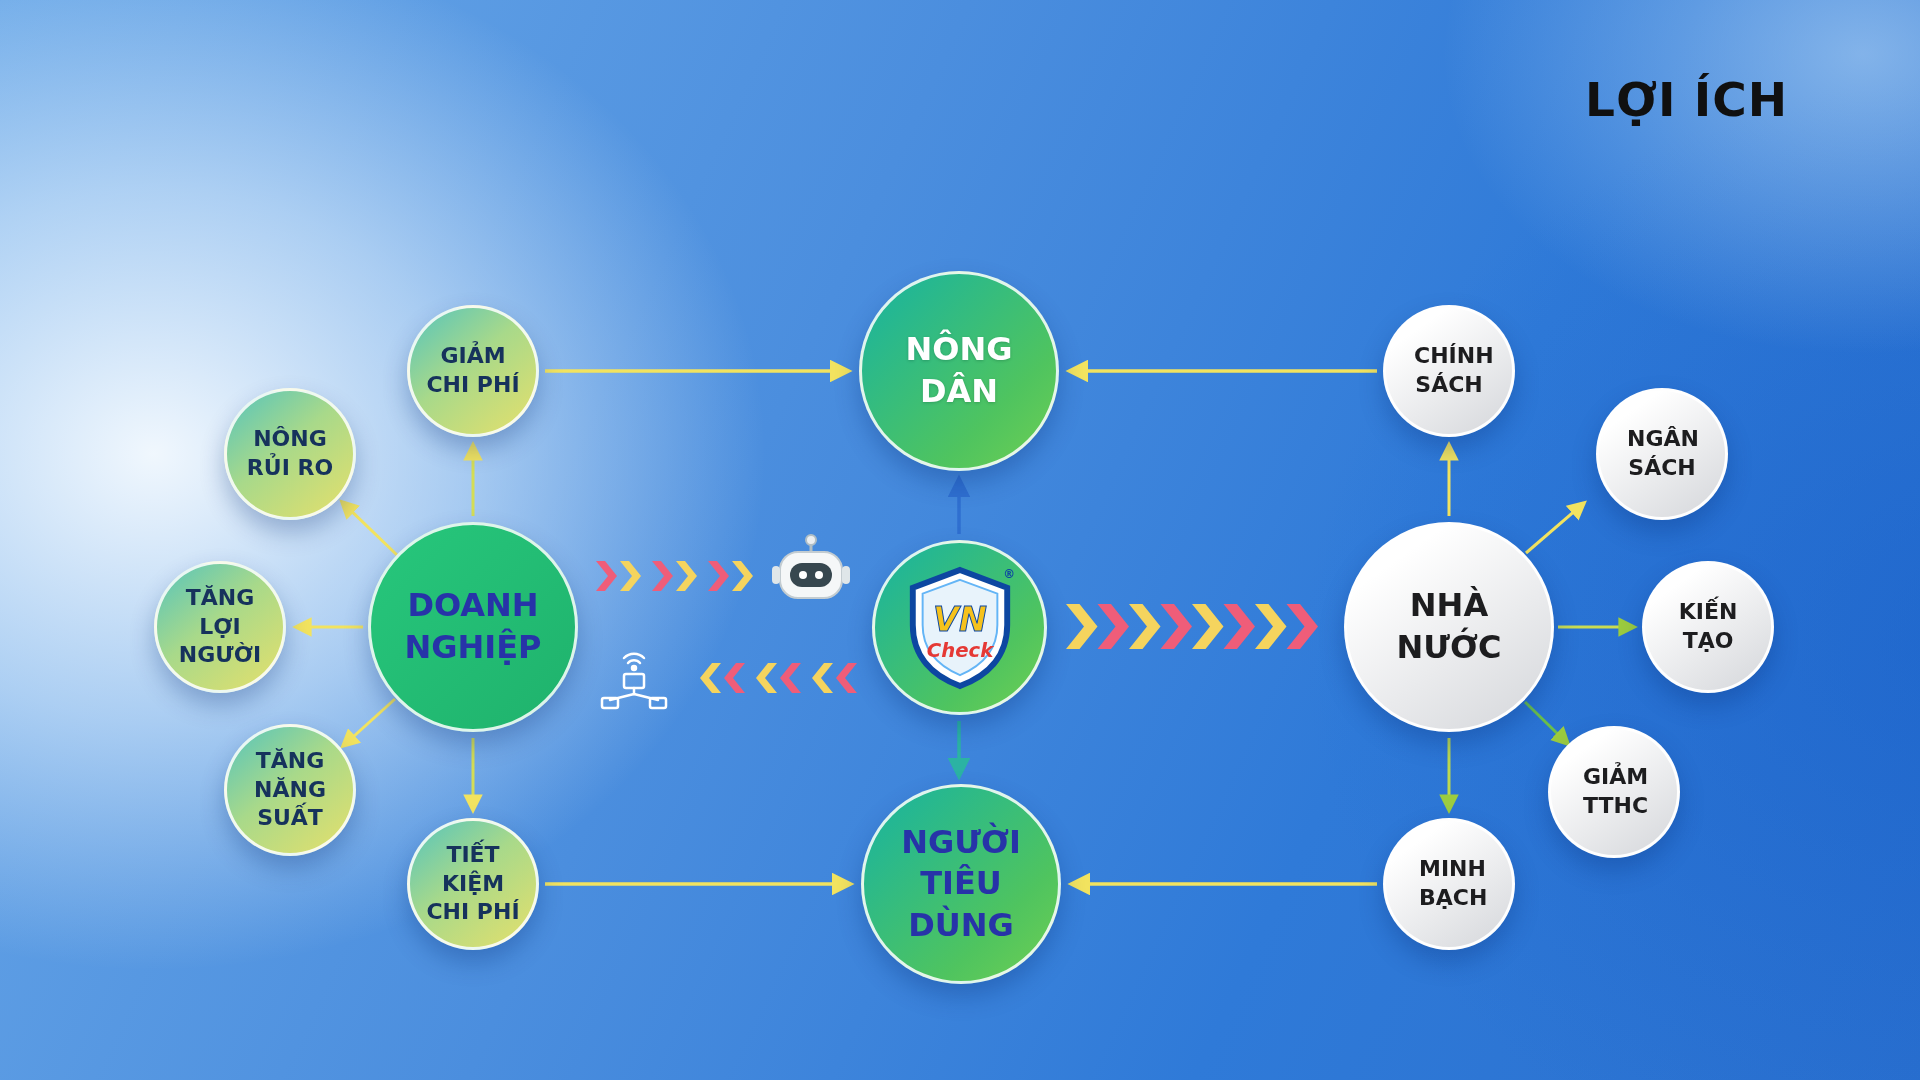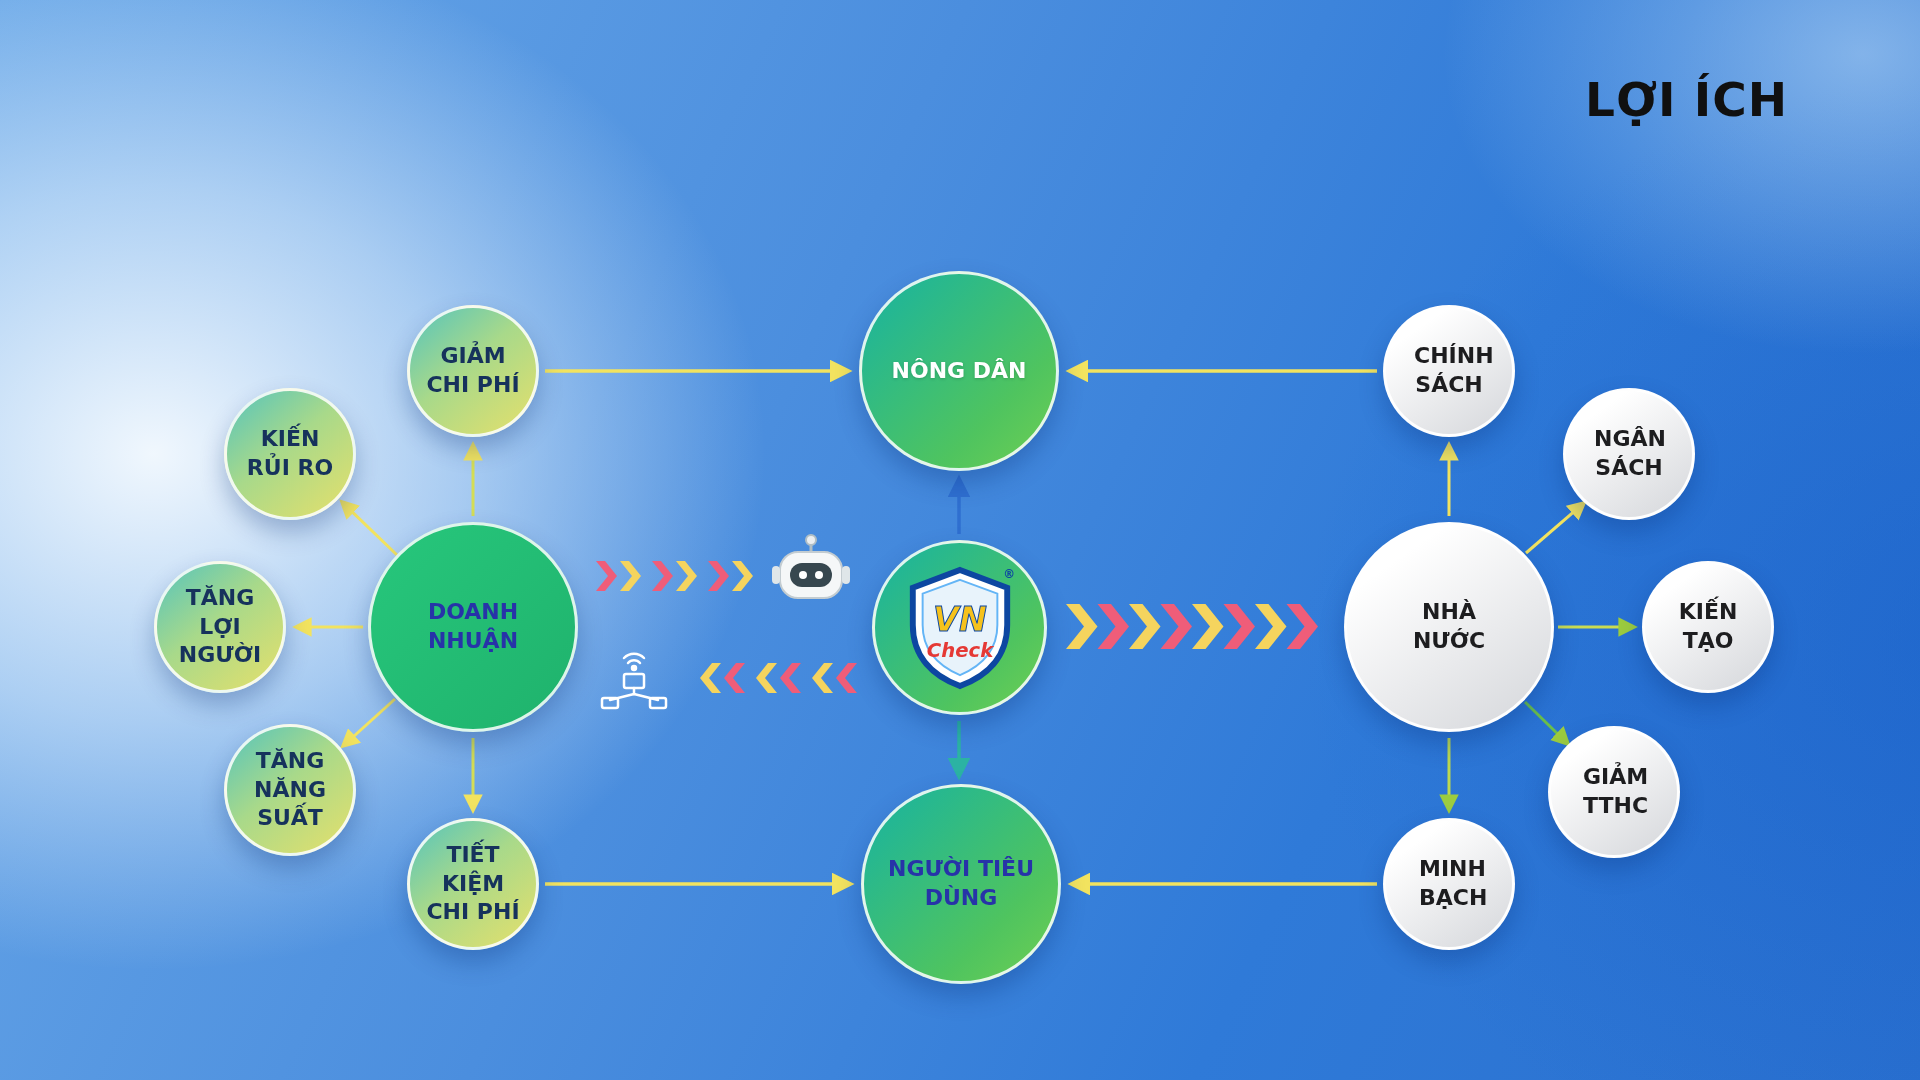--- a/index.html
+++ b/index.html
@@ -26,21 +26,21 @@
     line-height:1.3;
   }
   .node-green-big{background:linear-gradient(135deg,#17b3a2 0%,#4fc45f 70%,#6fcf52 100%);}
   .node-green-solid{background:linear-gradient(135deg,#27c77c 0%,#1fb26c 100%);}
   .node-white{background:linear-gradient(145deg,#ffffff 20%,#d4d6da 100%);border-color:rgba(255,255,255,.95);text-align:center;}
   .node-tealyellow{background:linear-gradient(140deg,#55c4bd 0%,#a8d98a 45%,#e6e06b 100%);}
   .t-white{color:#ffffff;text-shadow:0 1px 3px rgba(0,60,40,.25);}
   .t-navy{color:#2733a8;}
   .t-dark{color:#1d1d1f;}
   .t-ink{color:#16325c;}
-  .fs-big{font-size:22px;}
+  .fs-big{font-size:32px;}
   .fs-small{font-size:22px;}
   .icon-wrap{position:absolute;}
 </style>
 </head>
 <body>
 
 <svg class="layer" width="1920" height="1080" viewBox="0 0 1920 1080">
   <defs>
     <marker id="arrY" viewBox="0 0 10 10" refX="8" refY="5" markerWidth="6.5" markerHeight="6.5" orient="auto-start-reverse">
       <path d="M0,0 L10,5 L0,10 Z" fill="#f2e35f"></path>
@@ -136,33 +136,33 @@
     <rect x="52" y="54" width="16" height="10" rx="2"></rect>
   </g>
 </svg>
 
 <div class="title">LỢI ÍCH</div>
 
 <div class="node node-tealyellow fs-small t-ink" style="left:407px;top:305px;width:132px;height:132px">
   <span>GIẢM CHI PHÍ</span>
 </div>
 <div class="node node-tealyellow fs-small t-ink" style="left:224px;top:388px;width:132px;height:132px">
-  <span>KIẾN RỦI RO</span>
+  <span>NÔNG RỦI RO</span>
 </div>
 <div class="node node-tealyellow fs-small t-ink" style="left:154px;top:561px;width:132px;height:132px">
   <span style="max-width:92px;display:inline-block">TĂNG LỢI NGƯỜI</span>
 </div>
 <div class="node node-tealyellow fs-small t-ink" style="left:224px;top:724px;width:132px;height:132px">
   <span style="max-width:92px;display:inline-block">TĂNG NĂNG SUẤT</span>
 </div>
 <div class="node node-tealyellow fs-small t-ink" style="left:407px;top:818px;width:132px;height:132px">
   <span>TIẾT KIỆM CHI PHÍ</span>
 </div>
 <div class="node node-green-solid fs-big t-navy" style="left:368px;top:522px;width:210px;height:210px">
-  <span style="max-width:160px;display:inline-block">DOANH NHUẬN</span>
+  <span style="max-width:160px;display:inline-block">DOANH NGHIỆP</span>
 </div>
 
 <div class="node node-green-big fs-big t-white" style="left:859px;top:271px;width:200px;height:200px">
   <span>NÔNG DÂN</span>
 </div>
 
 <div class="node node-green-big" style="left:872px;top:540px;width:175px;height:175px">
   <svg width="118" height="128" viewBox="0 0 120 130">
     <path d="M60 6 L108 24 V62 C108 95 87 114 60 124 C33 114 12 95 12 62 V24 Z" fill="#ffffff" stroke="#0d47a1" stroke-width="6"></path>
     <path d="M60 16 L98 30 V62 C98 88 81 104 60 113 C39 104 22 88 22 62 V30 Z" fill="#e8f3fb" stroke="#64b5f6" stroke-width="2"></path>
@@ -175,21 +175,21 @@
 <div class="node node-green-big fs-big t-navy" style="left:861px;top:784px;width:200px;height:200px">
   <span style="max-width:150px;display:inline-block">NGƯỜI TIÊU DÙNG</span>
 </div>
 
 <div class="node node-white fs-big t-dark" style="left:1344px;top:522px;width:210px;height:210px">
   <span style="max-width:110px;display:inline-block">NHÀ NƯỚC</span>
 </div>
 <div class="node node-white fs-small t-dark" style="left:1383px;top:305px;width:132px;height:132px">
   <span style="max-width:70px;display:inline-block">CHÍNH SÁCH</span>
 </div>
-<div class="node node-white fs-small t-dark" style="left:1563px;top:388px;width:132px;height:132px">
+<div class="node node-white fs-small t-dark" style="left:1596px;top:388px;width:132px;height:132px">
   <span style="max-width:70px;display:inline-block">NGÂN SÁCH</span>
 </div>
 <div class="node node-white fs-small t-dark" style="left:1642px;top:561px;width:132px;height:132px">
   <span>KIẾN TẠO</span>
 </div>
 <div class="node node-white fs-small t-dark" style="left:1548px;top:726px;width:132px;height:132px">
   <span style="max-width:62px;display:inline-block">GIẢM TTHC</span>
 </div>
 <div class="node node-white fs-small t-dark" style="left:1383px;top:818px;width:132px;height:132px">
   <span style="max-width:60px;display:inline-block">MINH BẠCH</span>

